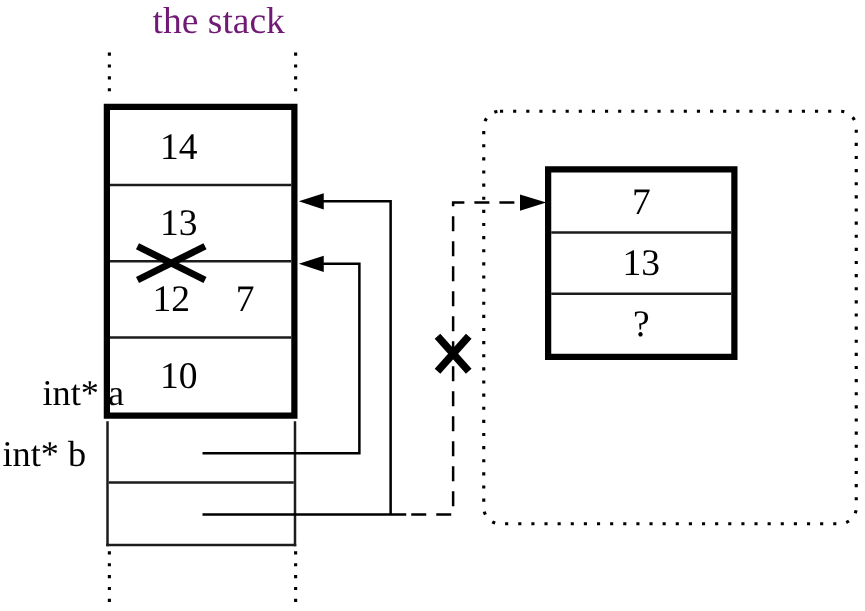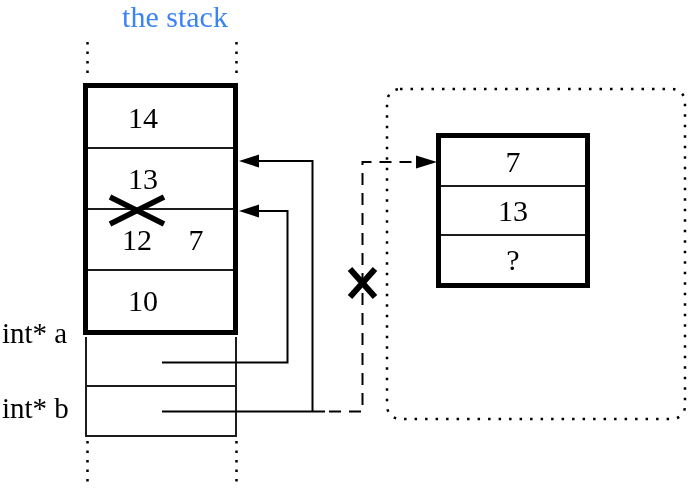--- a/index.html
+++ b/index.html
@@ -13,21 +13,21 @@
     color: #000;
     overflow: hidden;
   }
   .title {
     position: absolute;
     top: 0;
     width: 200px;
     text-align: center;
     font-size: 30px;
     line-height: 34px;
-    color: #3b82f6;
+    color: #701a75;
   }
   #stack-title { left: 75px; }
   #heap-title  { left: 416px; }
 
   
   #stack-box {
     position: absolute;
     left: 83px; top: 83px;
     width: 155px; height: 252px;
     border: 5px solid #000;
@@ -81,22 +81,22 @@
   #sub-box .brow.last { border-bottom: none; }
 
   .ptr-label {
     position: absolute;
     left: 2px;
     font-size: 29px;
     line-height: 29px;
     white-space: pre;
     color: #000;
   }
-  #label-a { top: 319px; }
-  #label-b { top: 350px; margin-top: 44px; }
+  #label-a { top: 301px; margin-left: 32px; }
+  #label-b { top: 350px; }
   #label-c { top: 398px; }
 
   
   #heap-box {
     position: absolute;
     left: 436px; top: 133px;
     width: 154px; height: 155px;
     border: 5px solid #000;
     display: flex;
     flex-direction: column;

